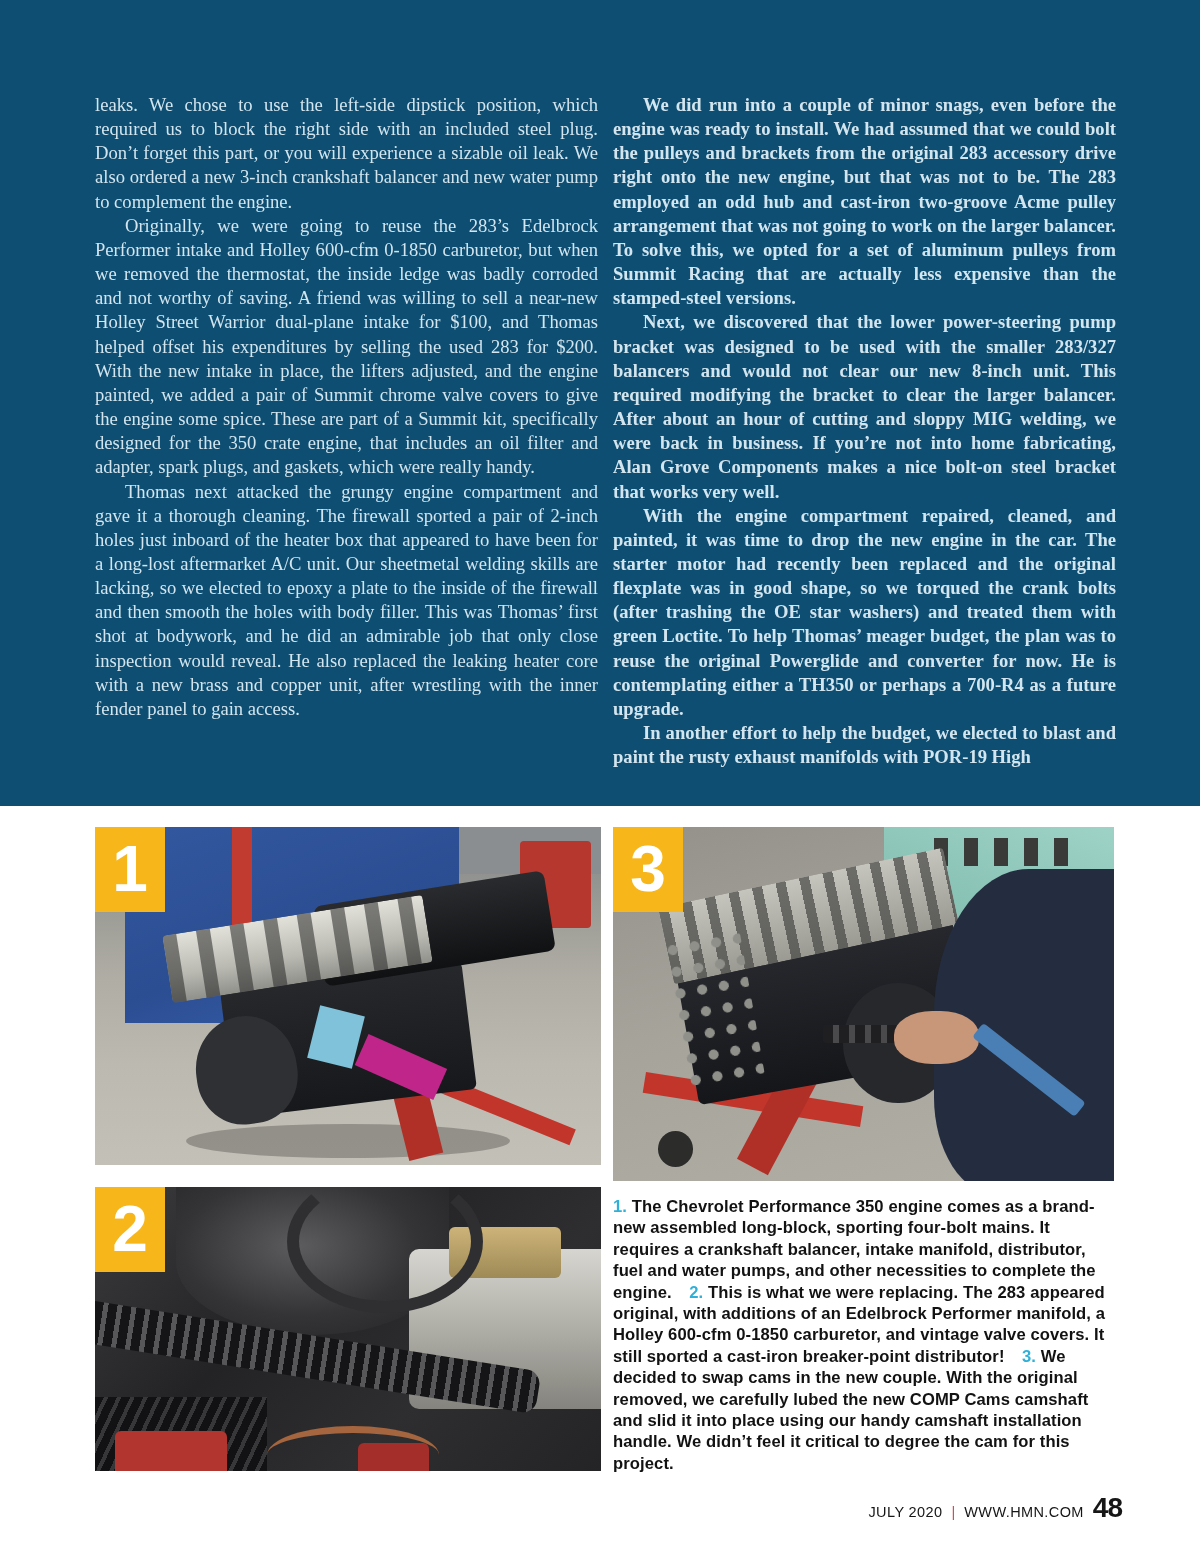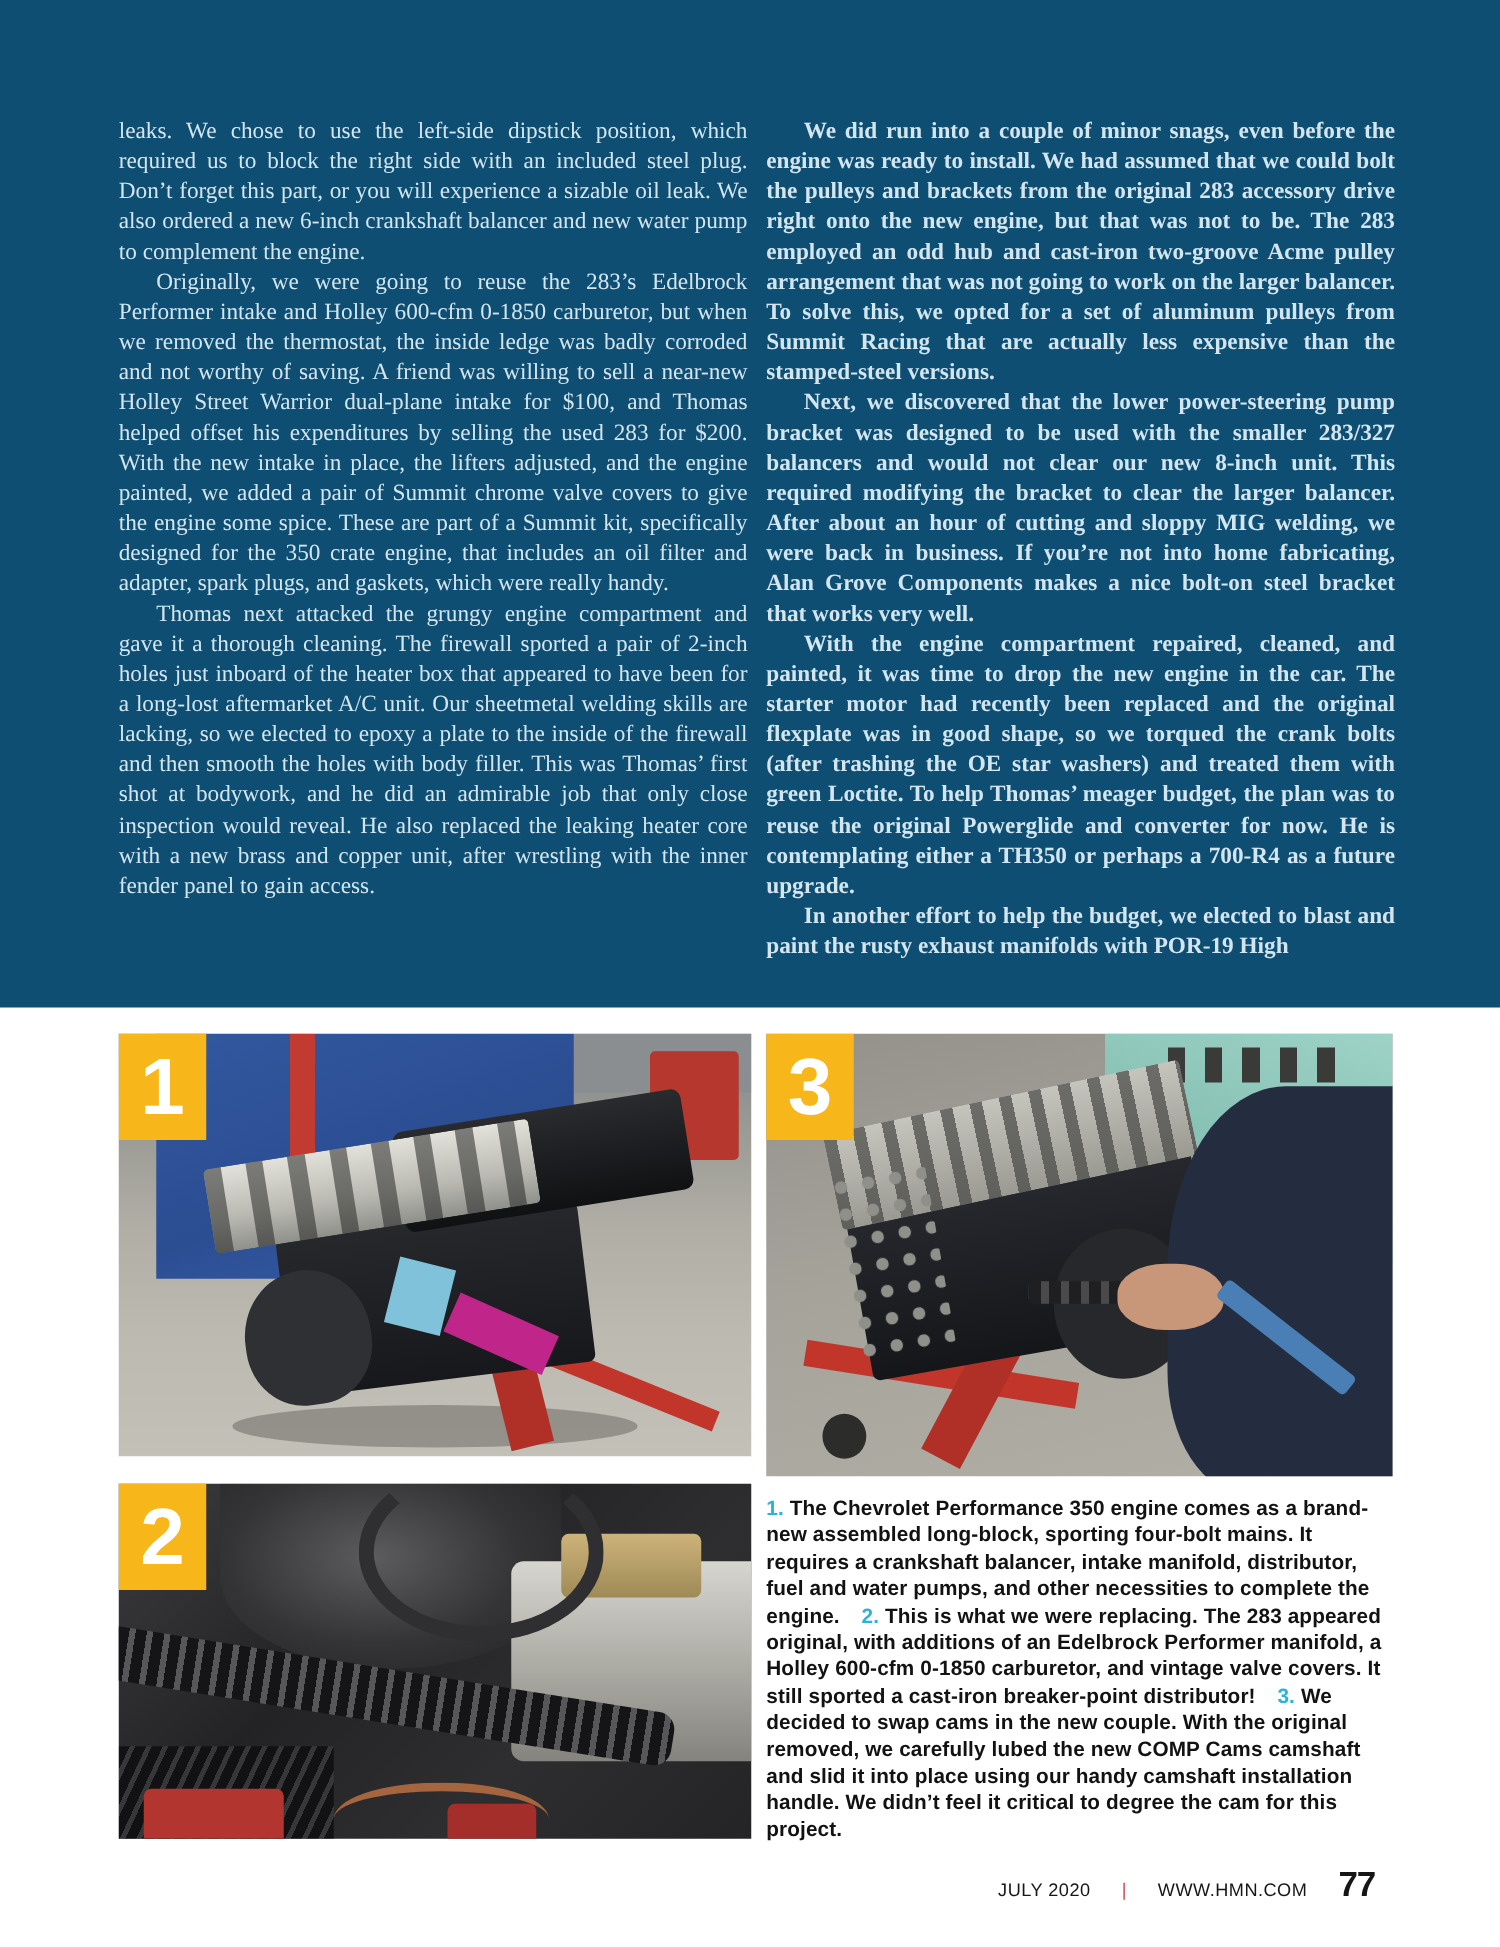--- a/index.html
+++ b/index.html
@@ -91,36 +91,36 @@
     position:absolute;left:613px;top:1196px;width:502px;
     font-family:"Liberation Sans","DejaVu Sans",sans-serif;
     font-weight:bold;font-size:16.6px;line-height:21.4px;color:#121212;
     text-align:left;letter-spacing:0.1px;
   }
   #caption p{margin:0;}
   .cap-num{color:#2fb0d8;}
   .cap-gap{display:inline-block;width:8px;}
   
   #footer{
-    position:absolute;right:100px;top:1492px;
-    display:flex;align-items:baseline;gap:25px;
+    position:absolute;right:78px;top:1492px;
+    display:flex;align-items:baseline;gap:9px;
     font-family:"Liberation Sans","DejaVu Sans",sans-serif;color:#161616;
   }
   .footer-meta{font-size:14.5px;letter-spacing:0.4px;font-weight:normal;}
   .footer-sep{color:#cf4a50;font-size:14.5px;}
   .footer-page{font-size:28px;font-weight:bold;letter-spacing:-1px;}
 </style>
 </head>
 <body>
 
 <div id="page">
 
   <div id="blue-band">
     <div class="col" id="col-left">
-      <p class="first">leaks. We chose to use the left-side dipstick position, which required us to block the right side with an included steel plug. Don’t forget this part, or you will experience a sizable oil leak. We also ordered a new 6-inch crankshaft balancer and new water pump to complement the engine.</p>
+      <p class="first">leaks. We chose to use the left-side dipstick position, which required us to block the right side with an included steel plug. Don’t forget this part, or you will experience a sizable oil leak. We also ordered a new 3-inch crankshaft balancer and new water pump to complement the engine.</p>
       <p>Originally, we were going to reuse the 283’s Edelbrock Performer intake and Holley 600-cfm 0-1850 carburetor, but when we removed the thermostat, the inside ledge was badly corroded and not worthy of saving. A friend was willing to sell a near-new Holley Street Warrior dual-plane intake for $100, and Thomas helped offset his expenditures by selling the used 283 for $200. With the new intake in place, the lifters adjusted, and the engine painted, we added a pair of Summit chrome valve covers to give the engine some spice. These are part of a Summit kit, specifically designed for the 350 crate engine, that includes an oil filter and adapter, spark plugs, and gaskets, which were really handy.</p>
       <p>Thomas next attacked the grungy engine compartment and gave it a thorough cleaning. The firewall sported a pair of 2-inch holes just inboard of the heater box that appeared to have been for a long-lost aftermarket A/C unit. Our sheetmetal welding skills are lacking, so we elected to epoxy a plate to the inside of the firewall and then smooth the holes with body filler. This was Thomas’ first shot at bodywork, and he did an admirable job that only close inspection would reveal. He also replaced the leaking heater core with a new brass and copper unit, after wrestling with the inner fender panel to gain access.</p>
     </div>
     <div class="col" id="col-right">
       <p>We did run into a couple of minor snags, even before the engine was ready to install. We had assumed that we could bolt the pulleys and brackets from the original 283 accessory drive right onto the new engine, but that was not to be. The 283 employed an odd hub and cast-iron two-groove Acme pulley arrangement that was not going to work on the larger balancer. To solve this, we opted for a set of aluminum pulleys from Summit Racing that are actually less expensive than the stamped-steel versions.</p>
       <p>Next, we discovered that the lower power-steering pump bracket was designed to be used with the smaller 283/327 balancers and would not clear our new 8-inch unit. This required modifying the bracket to clear the larger balancer. After about an hour of cutting and sloppy MIG welding, we were back in business. If you’re not into home fabricating, Alan Grove Components makes a nice bolt-on steel bracket that works very well.</p>
       <p>With the engine compartment repaired, cleaned, and painted, it was time to drop the new engine in the car. The starter motor had recently been replaced and the original flexplate was in good shape, so we torqued the crank bolts (after trashing the OE star washers) and treated them with green Loctite. To help Thomas’ meager budget, the plan was to reuse the original Powerglide and converter for now. He is contemplating either a TH350 or perhaps a 700-R4 as a future upgrade.</p>
       <p>In another effort to help the budget, we elected to blast and paint the rusty exhaust manifolds with POR-19 High</p>
     </div>
   </div>
@@ -182,16 +182,16 @@
       <span class="cap-gap"></span>
       <span class="cap-num">3.</span>
       <span>We decided to swap cams in the new couple. With the original removed, we carefully lubed the new COMP Cams camshaft and slid it into place using our handy camshaft installation handle. We didn’t feel it critical to degree the cam for this project.</span>
     </p>
   </div>
 
   <div id="footer">
     <span class="footer-meta">JULY 2020</span>
     <span class="footer-sep">|</span>
     <span class="footer-meta">WWW.HMN.COM</span>
-    <span class="footer-page">77</span>
+    <span class="footer-page">48</span>
   </div>
 
 </div>
 
 </body></html>

